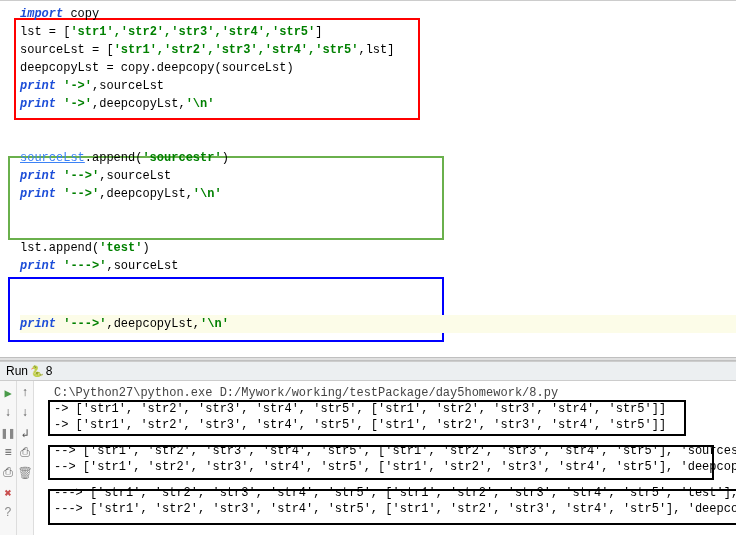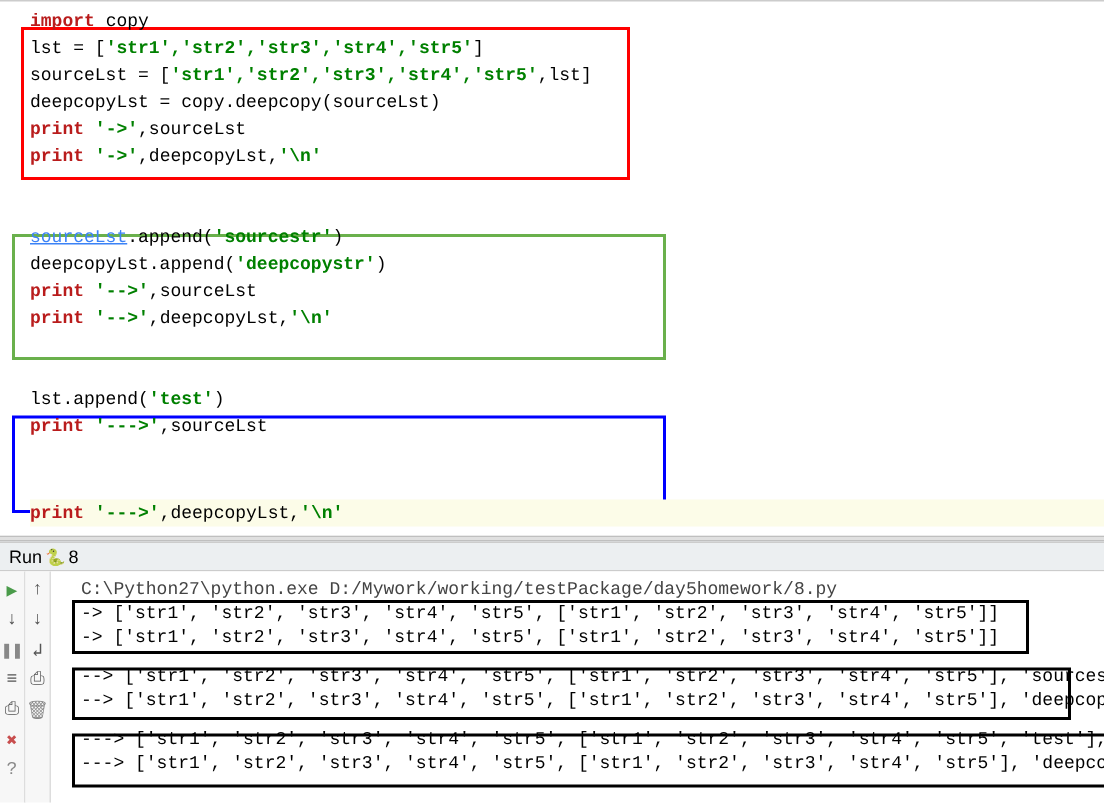--- a/index.html
+++ b/index.html
@@ -17,21 +17,21 @@
     position: relative;
     border-top: 1px solid #ccc;
     height: 357px;
   }
   .code-line {
     line-height: 18px;
     white-space: pre;
     position: relative;
     z-index: 2;
   }
-  .kw { color: #b91c1c; font-weight: bold; }
+  .kw { color: #1d4ed8; font-weight: bold; font-style: italic; }
   .str { color: #008000; font-weight: bold; }
   .id { color: #000000; }
   .link { color: #3b82f6; text-decoration: underline; }
   .highlight-line { background: #fcfce8; margin-top: 40px; }
   .box {
     position: absolute;
     border: 2px solid;
     z-index: 1;
     pointer-events: none;
   }
@@ -127,21 +127,20 @@
   <div class="code-line"><span class="id">lst = [</span><span class="str">'str1','str2','str3','str4','str5'</span><span class="id">]</span></div>
   <div class="code-line"><span class="id">sourceLst = [</span><span class="str">'str1','str2','str3','str4','str5'</span><span class="id">,lst]</span></div>
   <div class="code-line"><span class="id">deepcopyLst = copy.deepcopy(sourceLst)</span></div>
   <div class="code-line"><span class="kw">print</span><span class="str"> '-&gt;'</span><span class="id">,sourceLst</span></div>
   <div class="code-line"><span class="kw">print</span><span class="str"> '-&gt;'</span><span class="id">,deepcopyLst,</span><span class="str">'\n'</span></div>
 
   <div class="spacer"></div>
   <div class="spacer"></div>
 
   <div class="code-line"><span class="link">sourceLst</span><span class="id">.append(</span><span class="str">'sourcestr'</span><span class="id">)</span></div>
-  <div class="code-line"><span class="id">deepcopyLst.append(</span><span class="str">'deepcopystr'</span><span class="id">)</span></div>
   <div class="code-line"><span class="kw">print</span><span class="str"> '--&gt;'</span><span class="id">,sourceLst</span></div>
   <div class="code-line"><span class="kw">print</span><span class="str"> '--&gt;'</span><span class="id">,deepcopyLst,</span><span class="str">'\n'</span></div>
 
   <div class="spacer"></div>
   <div class="spacer"></div>
 
   <div class="code-line"><span class="id">lst.append(</span><span class="str">'test'</span><span class="id">)</span></div>
   <div class="code-line"><span class="kw">print</span><span class="str"> '---&gt;'</span><span class="id">,sourceLst</span></div>
   <div class="code-line highlight-line"><span class="kw">print</span><span class="str"> '---&gt;'</span><span class="id">,deepcopyLst,</span><span class="str">'\n'</span></div>
 </div>

